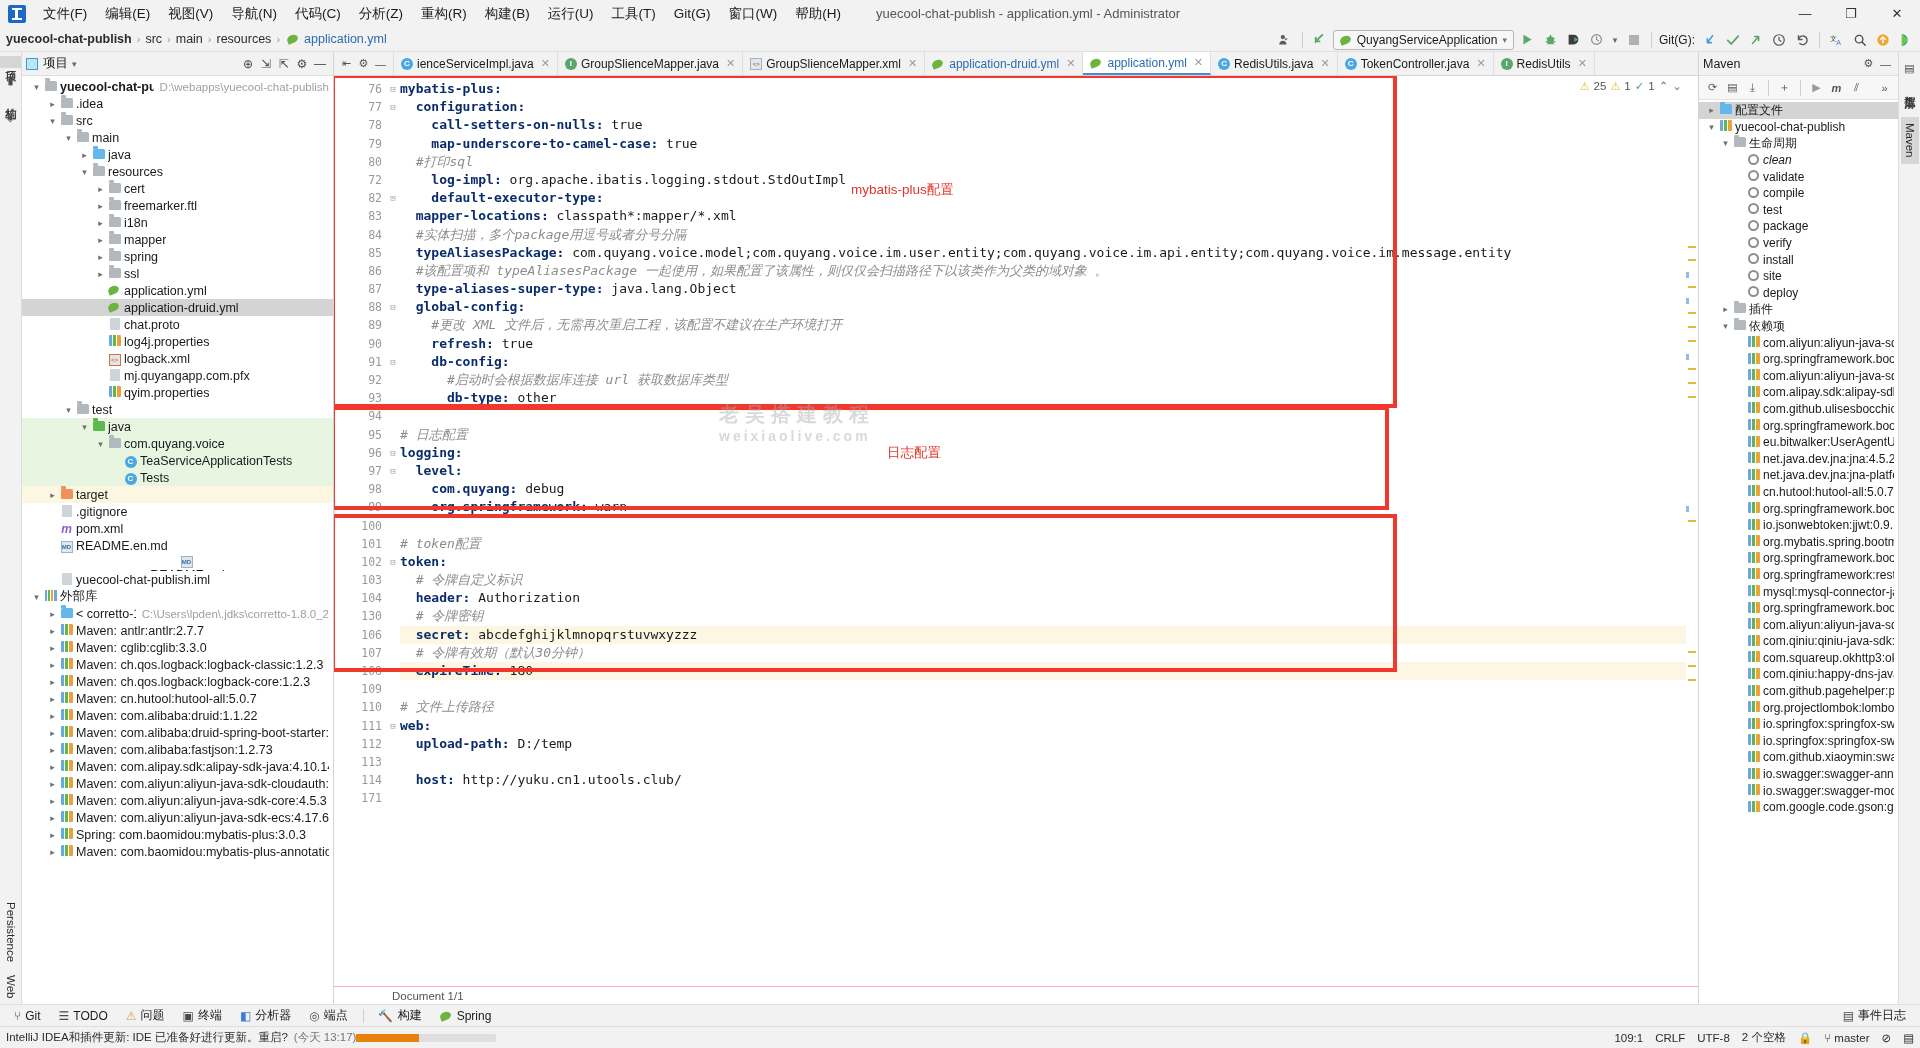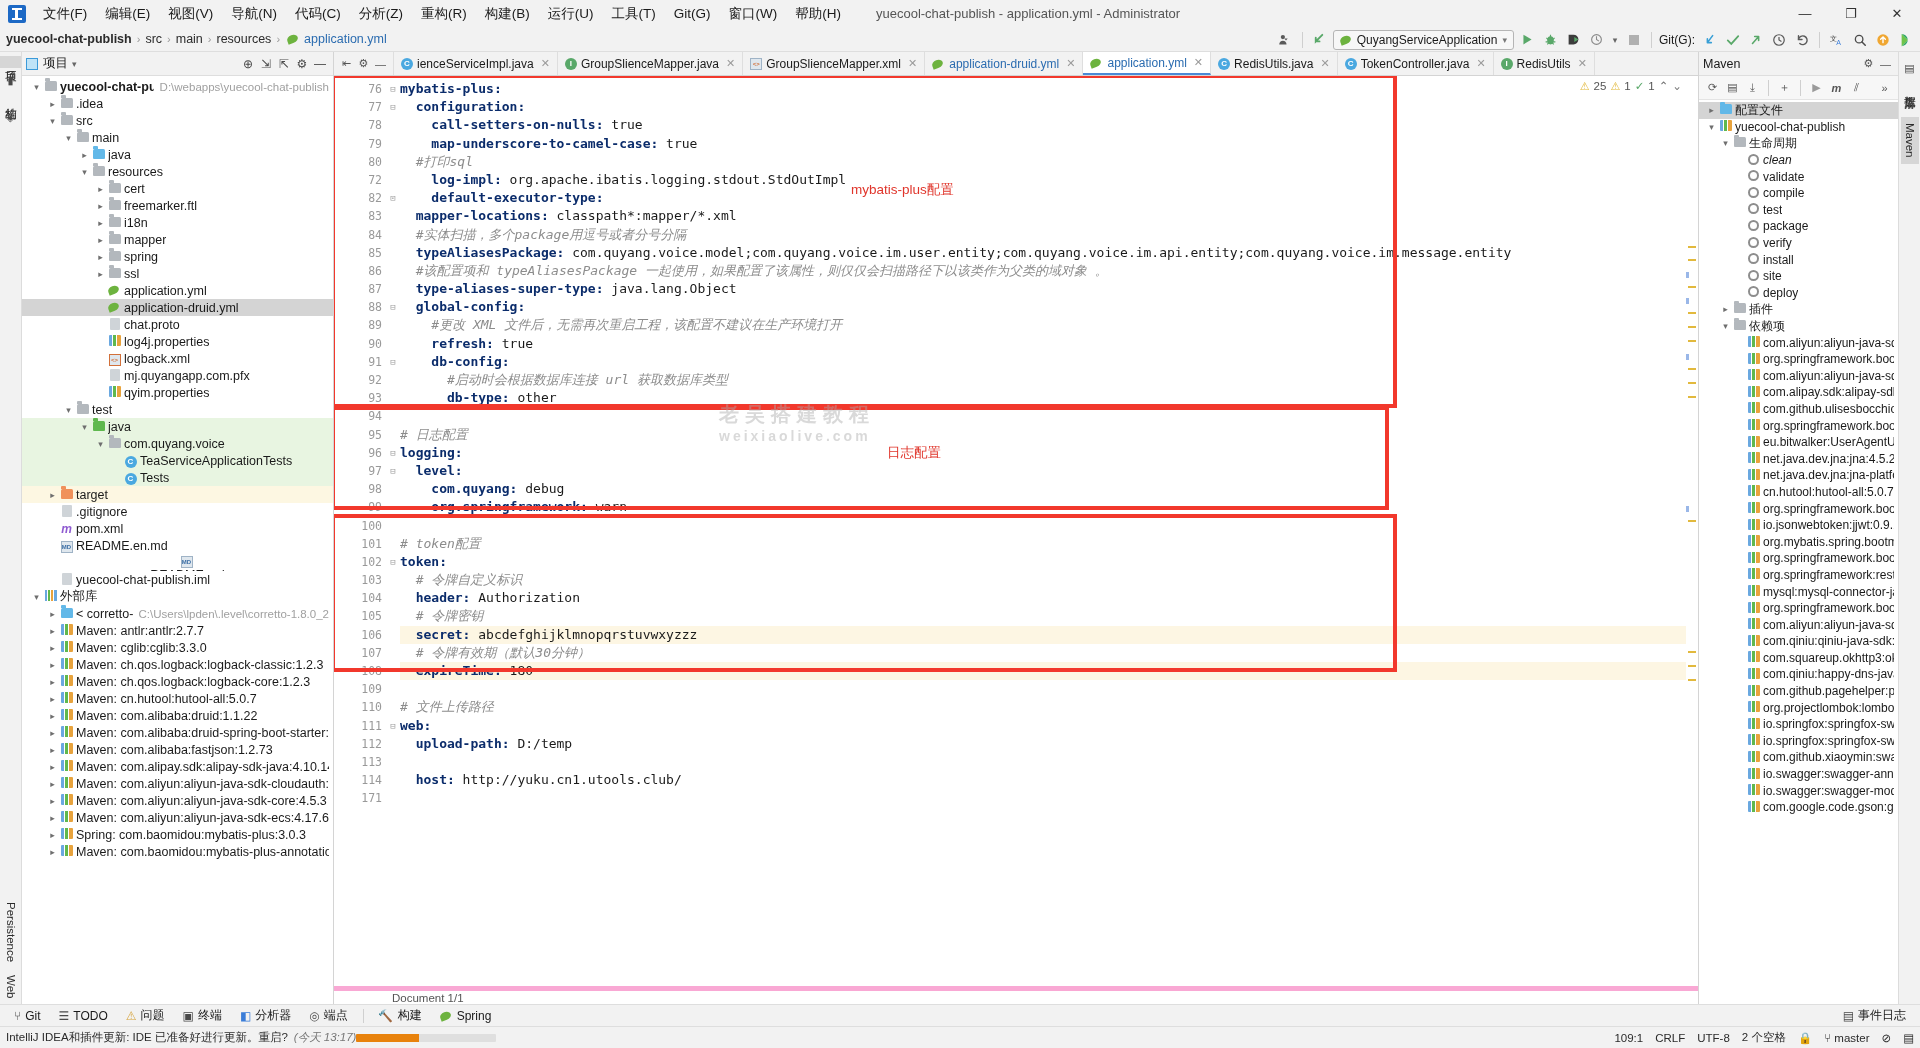--- a/index.html
+++ b/index.html
@@ -151,21 +151,21 @@
   .watermark {
     position:absolute; color:rgba(170,170,170,.45); font-weight:bold;
     letter-spacing:6px; user-select:none;text-align:center;
   }
   .inspect {
     position:absolute; right:16px; top:3px; display:flex; align-items:center; gap:4px;
     font-size:11.5px; color:#555;
   }
   .warnico { color:#e2b93d; font-size:11px;}
   .docfooter {
-    height:18px; border-top:5px solid #f9a8d4; background:#fff; display:flex; align-items:center;
+    height:18px; border-top:1px solid #f9a8d4; background:#fff; display:flex; align-items:center;
     padding-left:58px; font-size:11.5px; color:#555; flex:none;
   }
 
   
   .mavenpanel { width:200px; display:flex; flex-direction:column; background:#fff; border-left:1px solid #d4d4d4; flex:none;}
   .mvnhdr { height:24px; display:flex; align-items:center; background:#f2f2f2; border-bottom:1px solid #dedede; padding:0 4px; font-size:12.5px;}
   .mvntool { height:24px; display:flex; align-items:center; gap:3px; background:#f7f7f7; border-bottom:1px solid #e4e4e4; padding:0 5px; color:#4a4a4a; font-size:12px;}
   .mvntree { flex:1; font-size:12px; overflow:hidden; padding-top:2px;}
   .mvntree .row { height:16.6px; }
   .cog { display:inline-block;width:11px;height:11px;border-radius:50%;border:2.2px solid #8d8d8d;position:relative;}
@@ -510,21 +510,21 @@
           </div>
           <div class="row" style="padding-left: 8px;">
             <span class="arrow">▾</span>
             <span class="ico"><span class="libico"></span></span>
             <span class="lbl">外部库</span>
           </div>
           <div class="row" style="padding-left: 24px;">
             <span class="arrow">▸</span>
             <span class="ico"><span class="fold blue"></span></span>
             <span class="lbl">&lt; corretto-1.8 &gt;</span>
-            <span class="path">C:\Users\lpden\.level\corretto-1.8.0_2</span>
+            <span class="path">C:\Users\lpden\.jdks\corretto-1.8.0_2</span>
           </div>
           <div class="row" style="padding-left: 24px;">
             <span class="arrow">▸</span>
             <span class="ico"><span class="mvnico"></span></span>
             <span class="lbl">Maven: antlr:antlr:2.7.7</span>
           </div>
           <div class="row" style="padding-left: 24px;">
             <span class="arrow">▸</span>
             <span class="ico"><span class="mvnico"></span></span>
             <span class="lbl">Maven: cglib:cglib:3.3.0</span>
@@ -669,21 +669,21 @@
             <div class="gl">95</div>
             <div class="gl">96</div>
             <div class="gl">97</div>
             <div class="gl">98</div>
             <div class="gl">99</div>
             <div class="gl">100</div>
             <div class="gl">101</div>
             <div class="gl">102</div>
             <div class="gl">103</div>
             <div class="gl">104</div>
-            <div class="gl">105</div>
+            <div class="gl">130</div>
             <div class="gl">106</div>
             <div class="gl">107</div>
             <div class="gl">108</div>
             <div class="gl">109</div>
             <div class="gl">110</div>
             <div class="gl">111</div>
             <div class="gl">112</div>
             <div class="gl">113</div>
             <div class="gl">114</div>
             <div class="gl">171</div>
@@ -1061,21 +1061,21 @@
     </div>
     <div style="flex:1"></div>
     <div class="bbtn">
       <span style="color:#4a4a4a;">▤</span>
       <span>事件日志</span>
     </div>
   </div>
 
   <div class="statusbar">
     <span>IntelliJ IDEA和插件更新: IDE 已准备好进行更新。重启?</span>
-    <span style="margin-left:6px;color:#777;font-style:italic;">(今天 13:17)</span>
+    <span style="margin-left:6px;color:#777;">(今天 13:17)</span>
     <span class="pbar">
         <i id="pbar-fill" style="width: 45%;"></i>
       </span>
     <span class="right">
       <span>109:1</span>
       <span>CRLF</span>
       <span>UTF-8</span>
       <span>2 个空格</span>
       <span>🔒</span>
       <span>⑂ <span>master</span></span>

